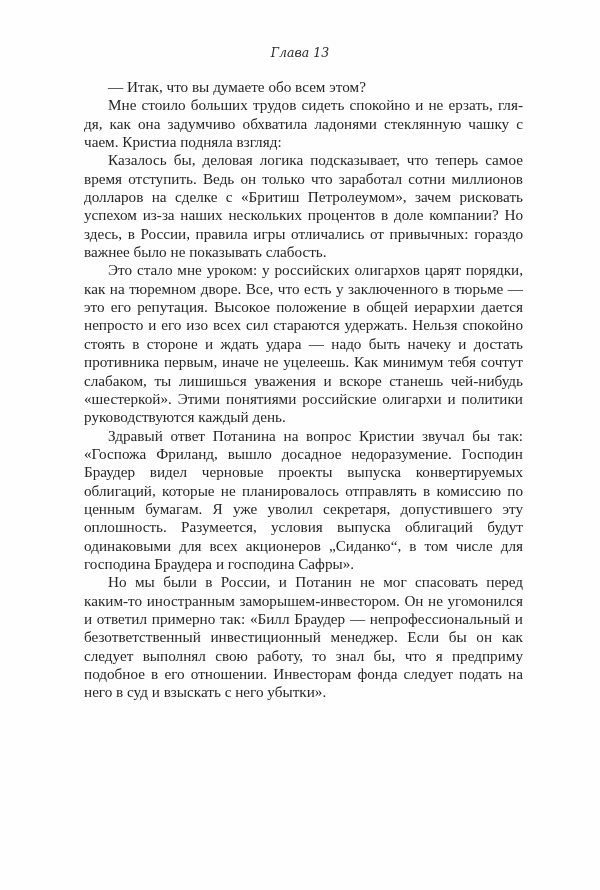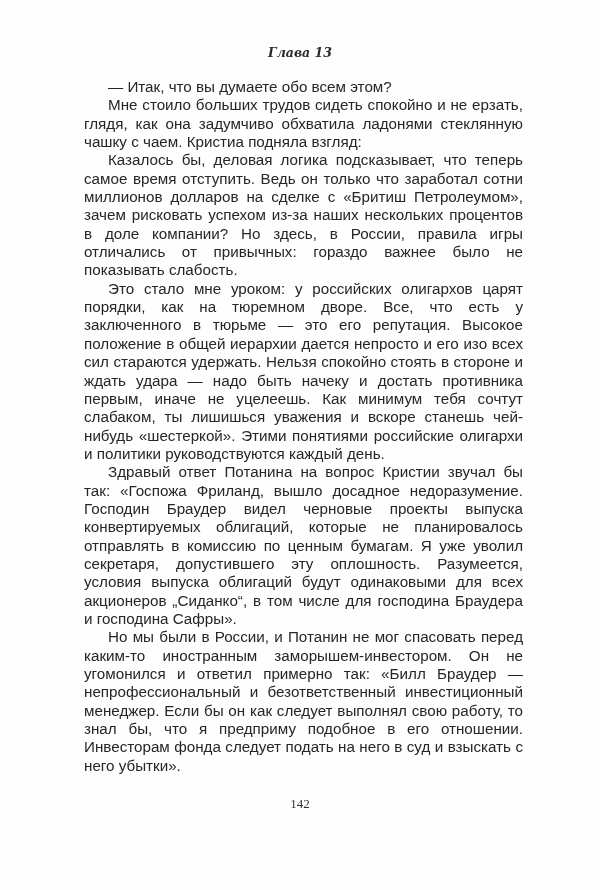--- a/index.html
+++ b/index.html
@@ -2,25 +2,25 @@
 <html><head>
   <meta charset="utf-8">
   <style>
     html, body { margin: 0; padding: 0; background: #ffffff; }
     body { width: 600px; height: 890px; position: relative; overflow: hidden; }
     .page {
       position: absolute; left: 0; top: 0; width: 600px; height: 890px; background: #fefefe;
     }
     .running-head {
       position: absolute; top: 45px; left: 0; width: 600px; text-align: center;
-      font-family: "DejaVu Serif", serif; font-style: italic; font-size: 12.5px; color: #2a2a2a; font-weight: bold;
+      font-family: "DejaVu Serif", serif; font-style: italic; font-size: 12.5px; color: #2a2a2a;
     }
     .body-text {
       position: absolute; top: 78px; left: 84px; width: 439px;
-      font-family: Liberation Sans, sans-serif; font-size: 15.2px; line-height: 18.35px;
+      font-family: Liberation Serif, serif; font-size: 15.2px; line-height: 18.35px;
       color: #262626; text-align: justify; hyphens: manual;
     }
     .body-text p { margin: 0; text-indent: 24px; }
     .folio {
       position: absolute; top: 796px; left: 0; width: 600px; text-align: center;
       font-family: "Liberation Serif", serif; font-size: 13px; color: #333;
     }
   </style>
 </head>
 <body>
@@ -28,14 +28,13 @@
 <div class="page">
   <div class="running-head">Глава 13</div>
   <div class="body-text">
     <p>— Итак, что вы думаете обо всем этом?</p>
     <p>Мне стоило больших трудов сидеть спокойно и не ерзать, гля­дя, как она задумчиво обхватила ладонями стеклянную чашку с чаем. Кристиа подняла взгляд:</p>
     <p>Казалось бы, деловая логика подсказывает, что теперь самое время отступить. Ведь он только что заработал сотни миллионов долларов на сделке с «Бритиш Петролеумом», зачем рисковать успехом из-за наших нескольких процентов в доле компании? Но здесь, в России, правила игры отличались от привычных: гораздо важнее было не показывать слабость.</p>
     <p>Это стало мне уроком: у российских олигархов царят порядки, как на тюремном дворе. Все, что есть у заключенного в тюрьме — это его репутация. Высокое положение в общей иерархии дается непросто и его изо всех сил стараются удержать. Нельзя спокой­но стоять в стороне и ждать удара — надо быть начеку и достать противника первым, иначе не уцелеешь. Как минимум тебя сочтут слабаком, ты лишишься уважения и вскоре станешь чей-нибудь «шестеркой». Этими понятиями российские олигархи и политики руководствуются каждый день.</p>
     <p>Здравый ответ Потанина на вопрос Кристии звучал бы так: «Го­спожа Фриланд, вышло досадное недоразумение. Господин Браудер видел черновые проекты выпуска конвертируемых облигаций, ко­торые не планировалось отправлять в комиссию по ценным бума­гам. Я уже уволил секретаря, допустившего эту оплошность. Разу­меется, условия выпуска облигаций будут одинаковыми для всех акционеров „Сиданко“, в том числе для господина Браудера и го­сподина Сафры».</p>
     <p>Но мы были в России, и Потанин не мог спасовать перед каким-то иностранным заморышем-инвестором. Он не угомонился и от­ветил примерно так: «Билл Браудер — непрофессиональный и без­ответственный инвестиционный менеджер. Если бы он как следует выполнял свою работу, то знал бы, что я предприму подобное в его отношении. Инвесторам фонда следует подать на него в суд и взыскать с него убытки».</p>
   </div>
-  <div class="folio">142</div>
 </div>
 
 </body></html>

